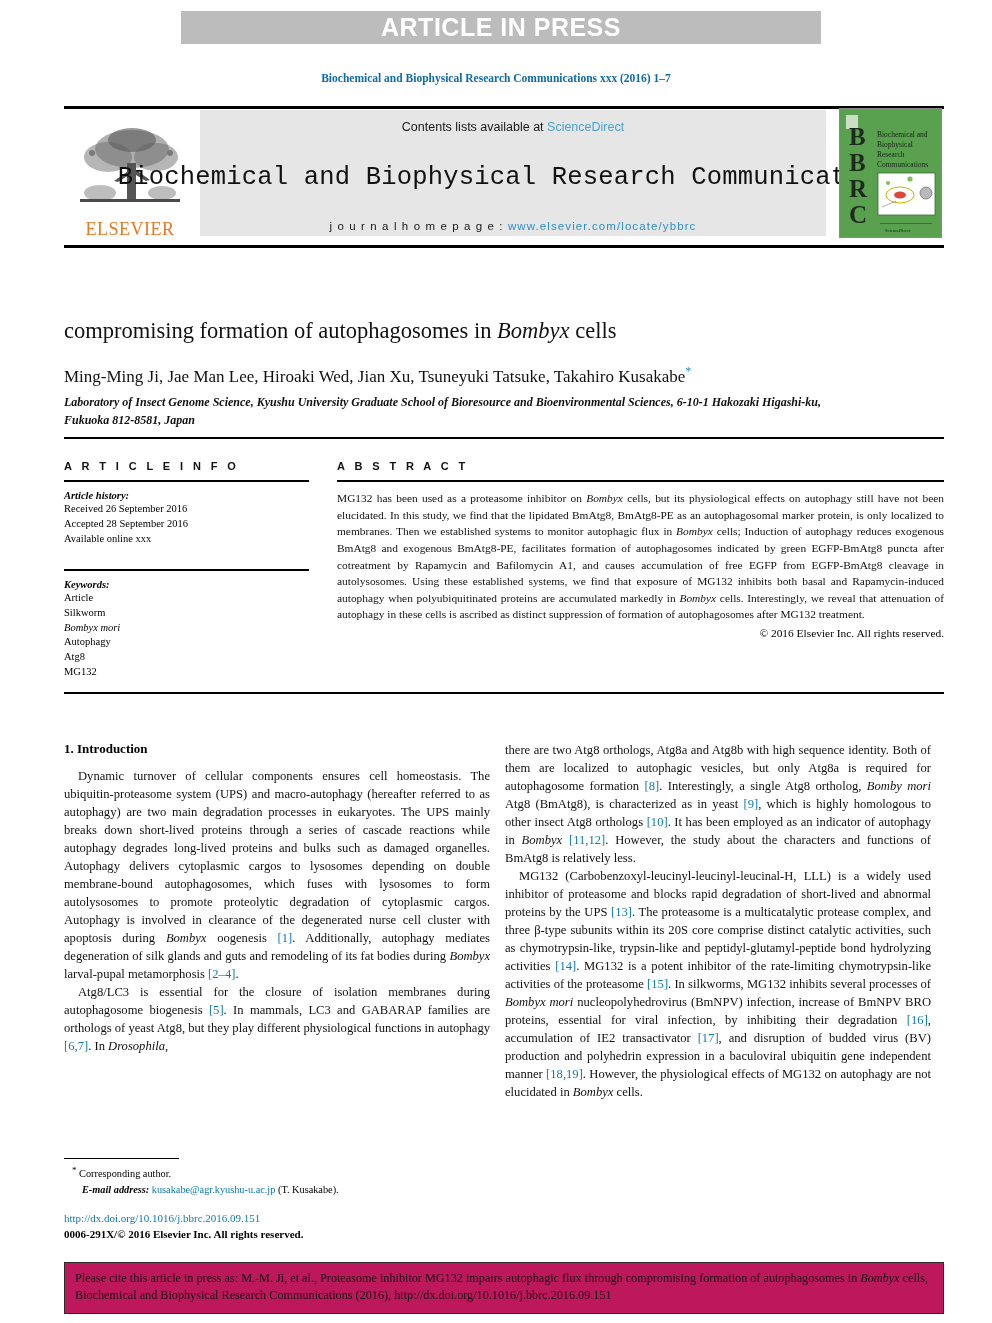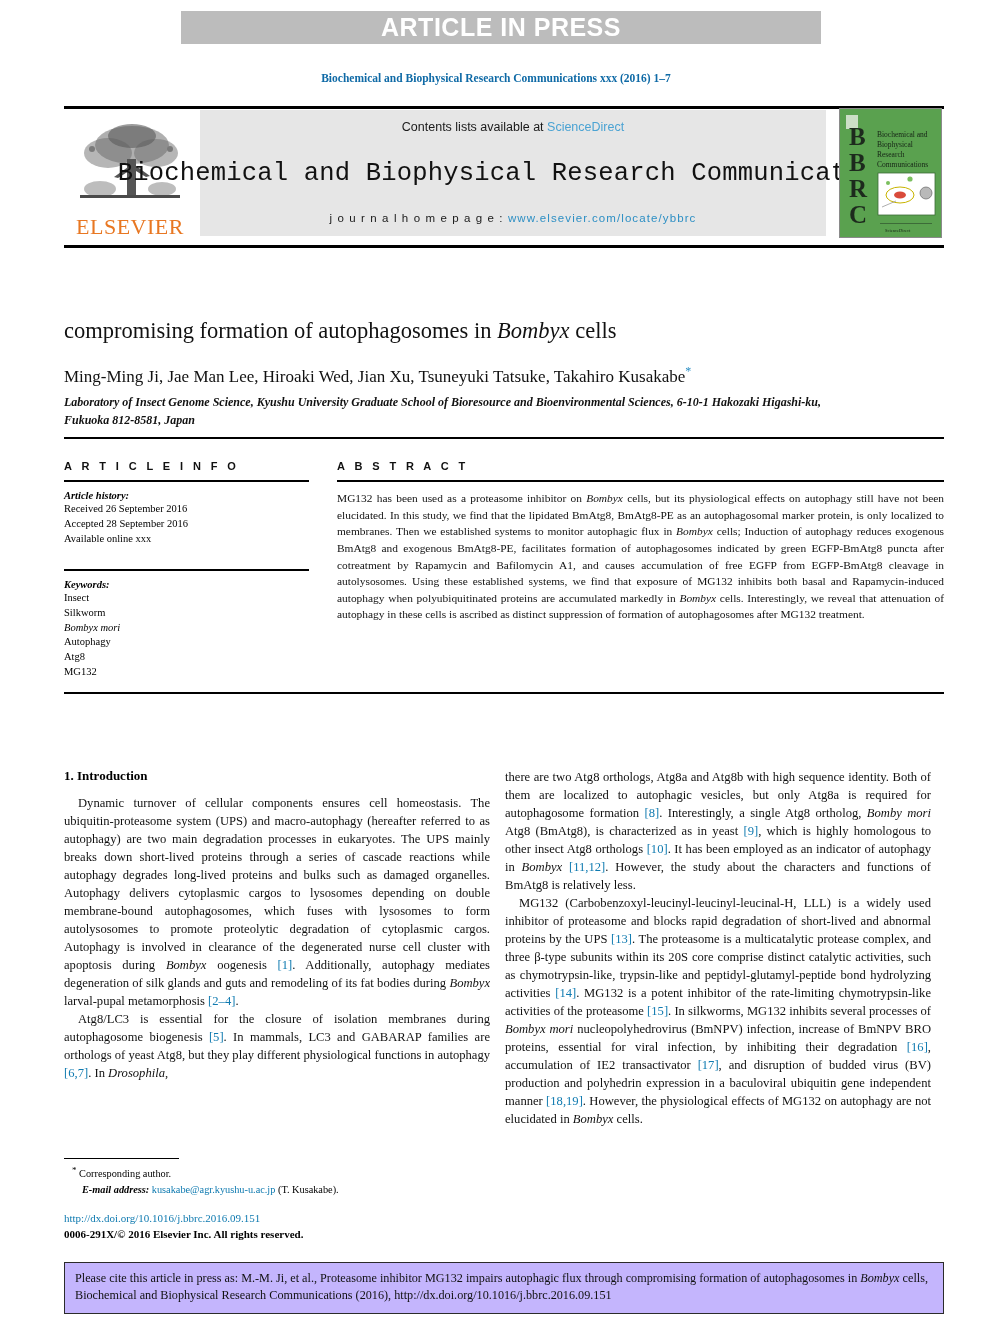--- a/index.html
+++ b/index.html
@@ -77,38 +77,38 @@
     width: 128px;
     height: 124px;
     display: flex;
     flex-direction: column;
     align-items: center;
     justify-content: flex-end;
   }
   .tree-svg { display:block; }
   .elsevier-word {
     font-family: "Liberation Serif", serif;
-    font-size: 22px;
+    font-size: 18px;
     letter-spacing: 0.5px;
     color: #e87722;
     line-height: 1;
     margin-top: 1px;
   }
   .journal-band {
     position: absolute;
     left: 136px;
     top: 4px;
     width: 626px;
     height: 126px;
     background: #e6e6e6;
     display: flex;
     flex-direction: column;
     align-items: center;
     justify-content: space-between;
-    padding: 10px 0 12px 0;
+    padding: 10px 0 4px 0;
     box-sizing: border-box;
   }
   .contents-line {
     font-family: "Liberation Sans", sans-serif;
     font-size: 12.5px;
     color: #1a1a1a;
   }
   .sciencedirect-link {
     color: #4ba3d3;
   }
@@ -266,21 +266,21 @@
     top: 692px;
     width: 880px;
     height: 2px;
     background: #000;
   }
 
   
   .body-cols {
     position: absolute;
     left: 64px;
-    top: 768px;
+    top: 741px;
     width: 880px;
     height: 460px;
   }
   .body-col {
     position: absolute;
     top: 0;
     width: 426px;
   }
   .col-left { left: 0; }
   .col-right { left: 441px; }
@@ -336,21 +336,21 @@
   .doi-link { color: #0f7ab0; }
   .issn-line { font-weight: bold; }
 
   
   .cite-box {
     position: absolute;
     left: 64px;
     top: 1262px;
     width: 880px;
     height: 52px;
-    background: #c4b5fd;
+    background: #be185d;
     border: 1px solid #2b2b2b;
     box-sizing: border-box;
     padding: 7px 10px 0 10px;
   }
   .cite-text {
     font-family: "Liberation Serif", serif;
     font-size: 12.2px;
     line-height: 1.42;
     color: #111;
   }
@@ -442,34 +442,35 @@
 
     <div class="article-info">
       <div class="col-head">A R T I C L E  I N F O</div>
       <div class="thin-rule"></div>
       <div class="info-sub">Article history:</div>
       <div class="info-line">Received 26 September 2016</div>
       <div class="info-line">Accepted 28 September 2016</div>
       <div class="info-line">Available online xxx</div>
       <div class="kw-rule"></div>
       <div class="info-sub">Keywords:</div>
-      <div class="info-line">Insect</div>
+      <div class="info-line">Article</div>
       <div class="info-line">Silkworm</div>
       <div class="info-line kw-italic">Bombyx mori</div>
       <div class="info-line">Autophagy</div>
       <div class="info-line">Atg8</div>
       <div class="info-line">MG132</div>
     </div>
 
     <div class="abstract-col">
       <div class="col-head">A B S T R A C T</div>
       <div class="thin-rule"></div>
       <div class="abstract-body">
         <span>MG132 has been used as a proteasome inhibitor on </span><em>Bombyx</em><span> cells, but its physiological effects on autophagy still have not been elucidated. In this study, we find that the lipidated BmAtg8, BmAtg8-PE as an autophagosomal marker protein, is only localized to membranes. Then we established systems to monitor autophagic flux in </span><em>Bombyx</em><span> cells; Induction of autophagy reduces exogenous BmAtg8 and exogenous BmAtg8-PE, facilitates formation of autophagosomes indicated by green EGFP-BmAtg8 puncta after cotreatment by Rapamycin and Bafilomycin A1, and causes accumulation of free EGFP from EGFP-BmAtg8 cleavage in autolysosomes. Using these established systems, we find that exposure of MG132 inhibits both basal and Rapamycin-induced autophagy when polyubiquitinated proteins are accumulated markedly in </span><em>Bombyx</em><span> cells. Interestingly, we reveal that attenuation of autophagy in these cells is ascribed as distinct suppression of formation of autophagosomes after MG132 treatment.</span>
       </div>
+      <div class="copyright-line">© 2016 Elsevier Inc. All rights reserved.</div>
     </div>
 
   </div>
   <div class="rule-under-abstract"></div>
 
   <div class="body-cols">
 
     <div class="body-col col-left">
       <div class="section-title">1.  Introduction</div>
       <p class="body-p">

